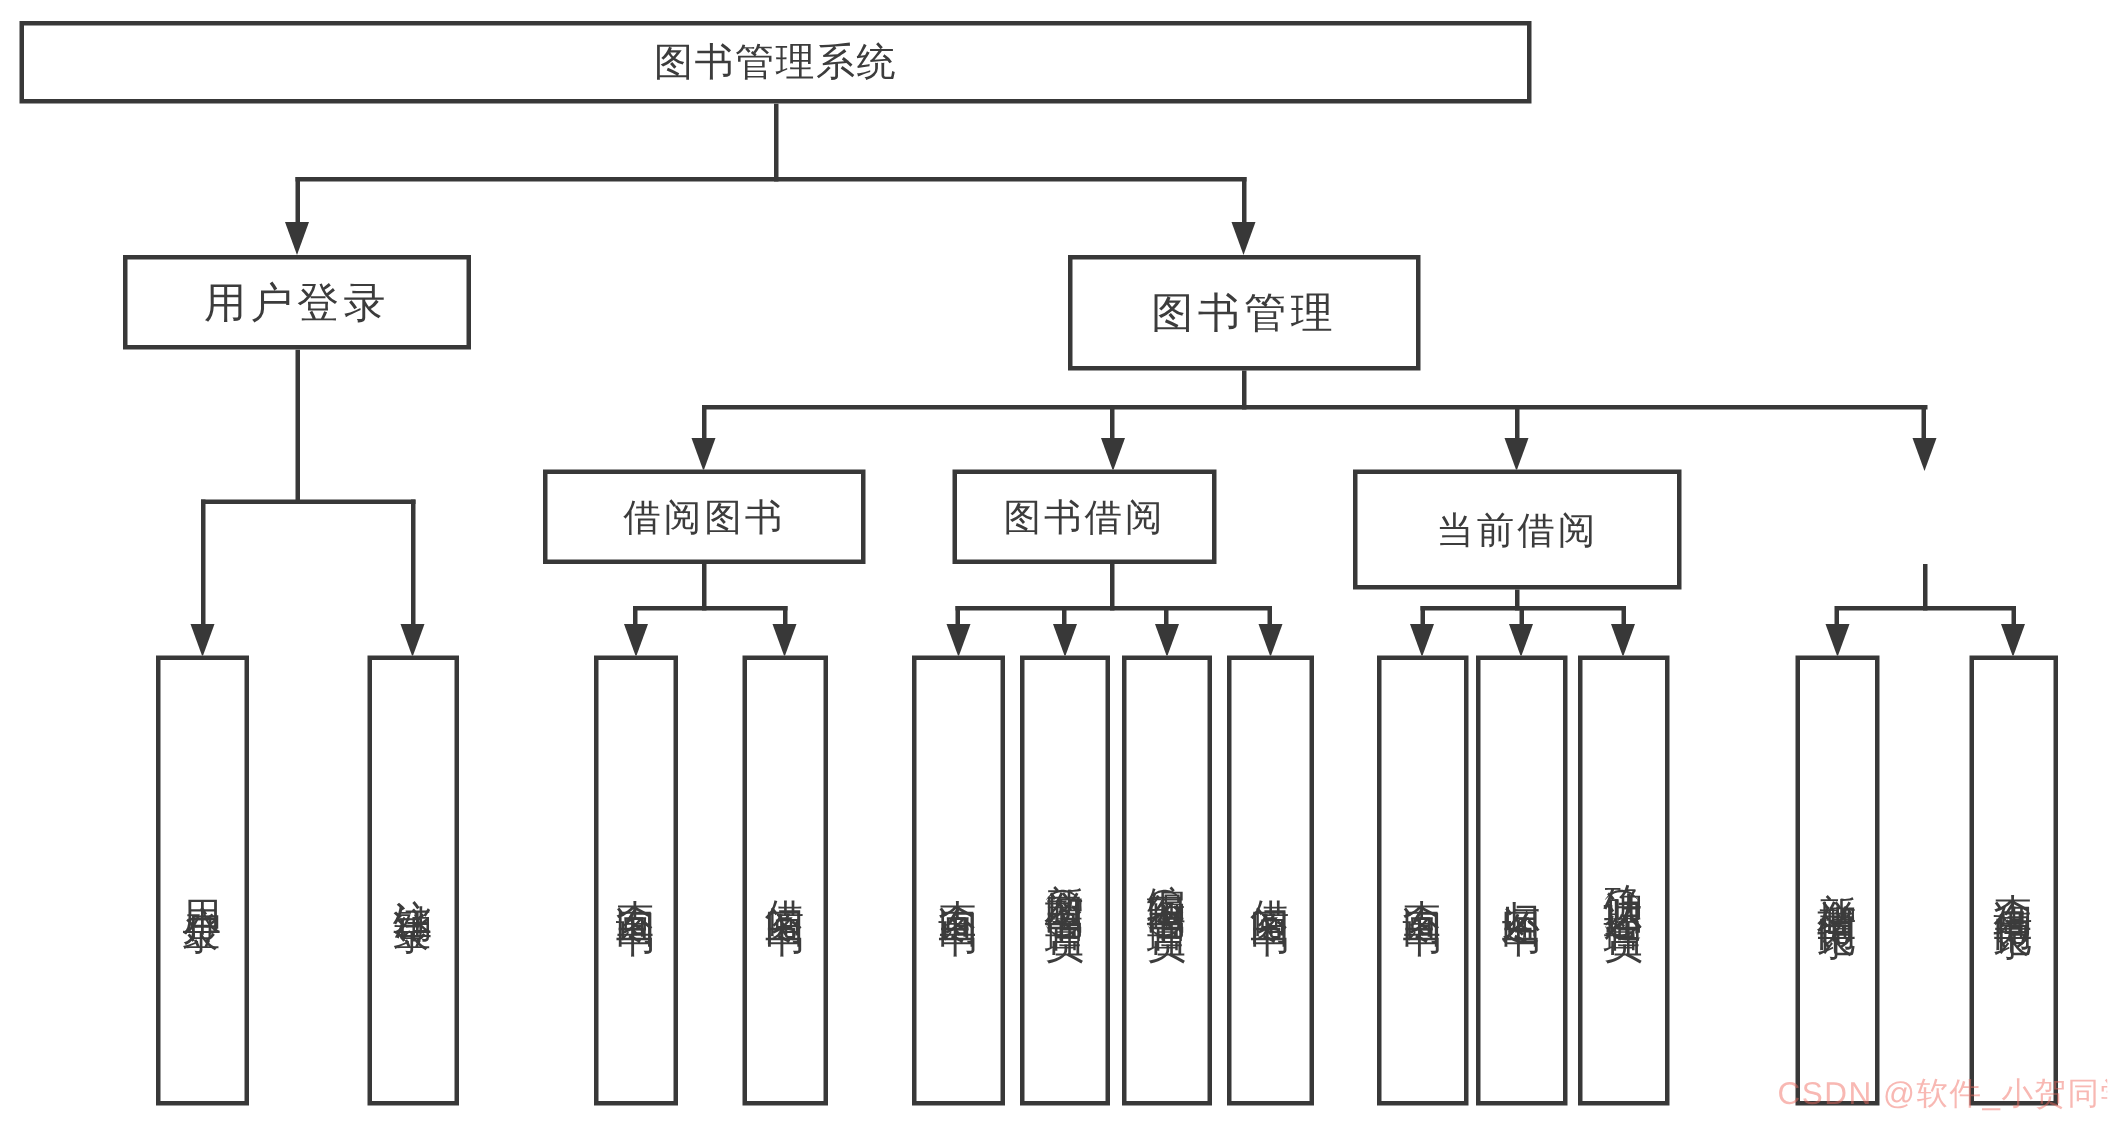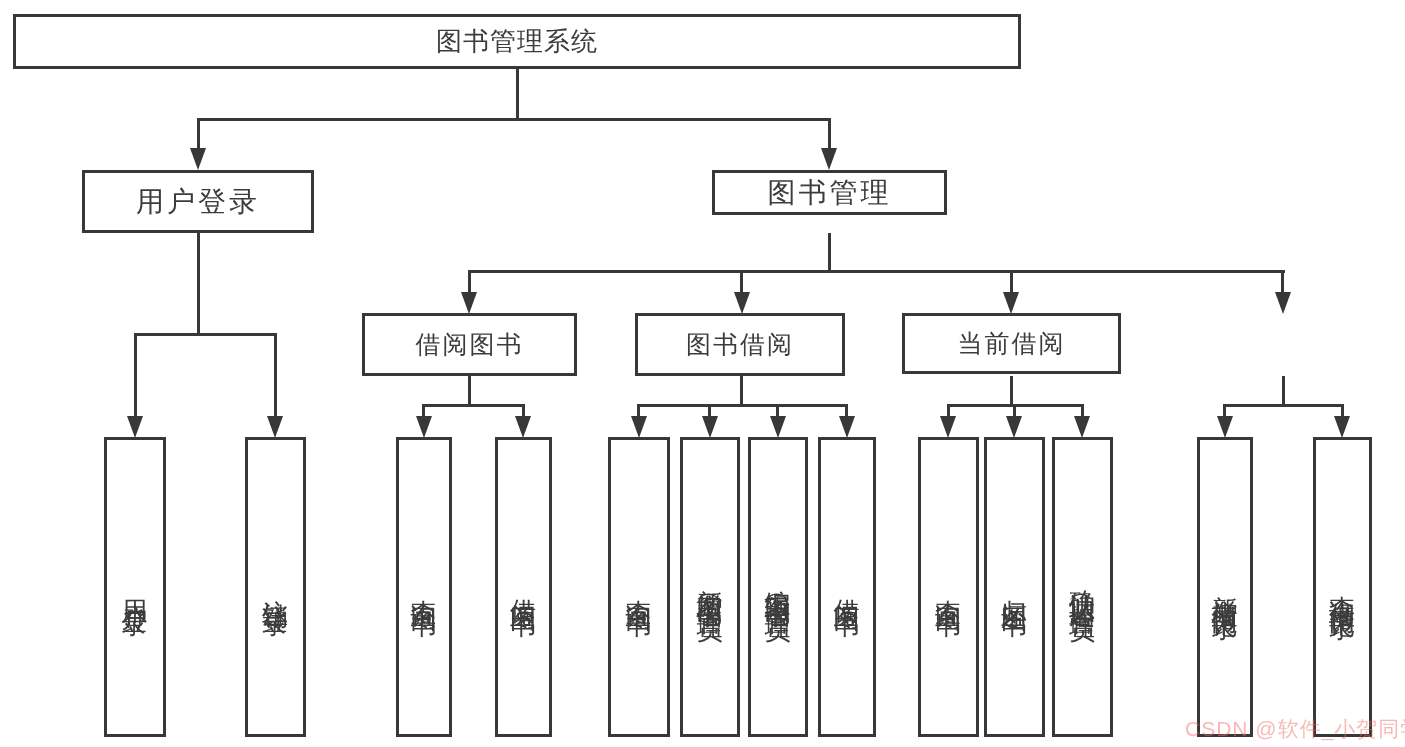--- a/index.html
+++ b/index.html
@@ -115,31 +115,31 @@
   <div class="vl" style="left:1341px;top:404px;height:14px"></div>
   <div class="arr" style="left:1334px;top:416px"></div>
 
   <div class="box" style="left:13px;top:14px;width:1008px;height:55px">
     <span class="hlabel" style="font-size:26px;letter-spacing:1px">图书管理系统</span>
   </div>
 
   <div class="box" style="left:82px;top:170px;width:232px;height:63px">
     <span class="hlabel" style="font-size:28px;letter-spacing:3px">用户登录</span>
   </div>
-  <div class="box" style="left:712px;top:170px;width:235px;height:45px">
+  <div class="box" style="left:712px;top:170px;width:235px;height:77px">
     <span class="hlabel" style="font-size:28px;letter-spacing:3px">图书管理</span>
   </div>
 
   <div class="box" style="left:362px;top:313px;width:215px;height:63px">
     <span class="hlabel" style="font-size:25px;letter-spacing:2px">借阅图书</span>
   </div>
-  <div class="box" style="left:635px;top:313px;width:210px;height:63px">
+  <div class="box" style="left:635px;top:313px;width:176px;height:63px">
     <span class="hlabel" style="font-size:25px;letter-spacing:2px">图书借阅</span>
   </div>
-  <div class="box" style="left:902px;top:313px;width:219px;height:61px">
+  <div class="box" style="left:902px;top:313px;width:219px;height:80px">
     <span class="hlabel" style="font-size:25px;letter-spacing:2px">当前借阅</span>
   </div>
 
   <div class="box" style="left:104px;top:437px;width:62px;height:300px">
     <span class="vlabel">用户登录</span>
   </div>
   <div class="box" style="left:245px;top:437px;width:61px;height:300px">
     <span class="vlabel">注销登录</span>
   </div>
   <div class="box" style="left:396px;top:437px;width:56px;height:300px">

